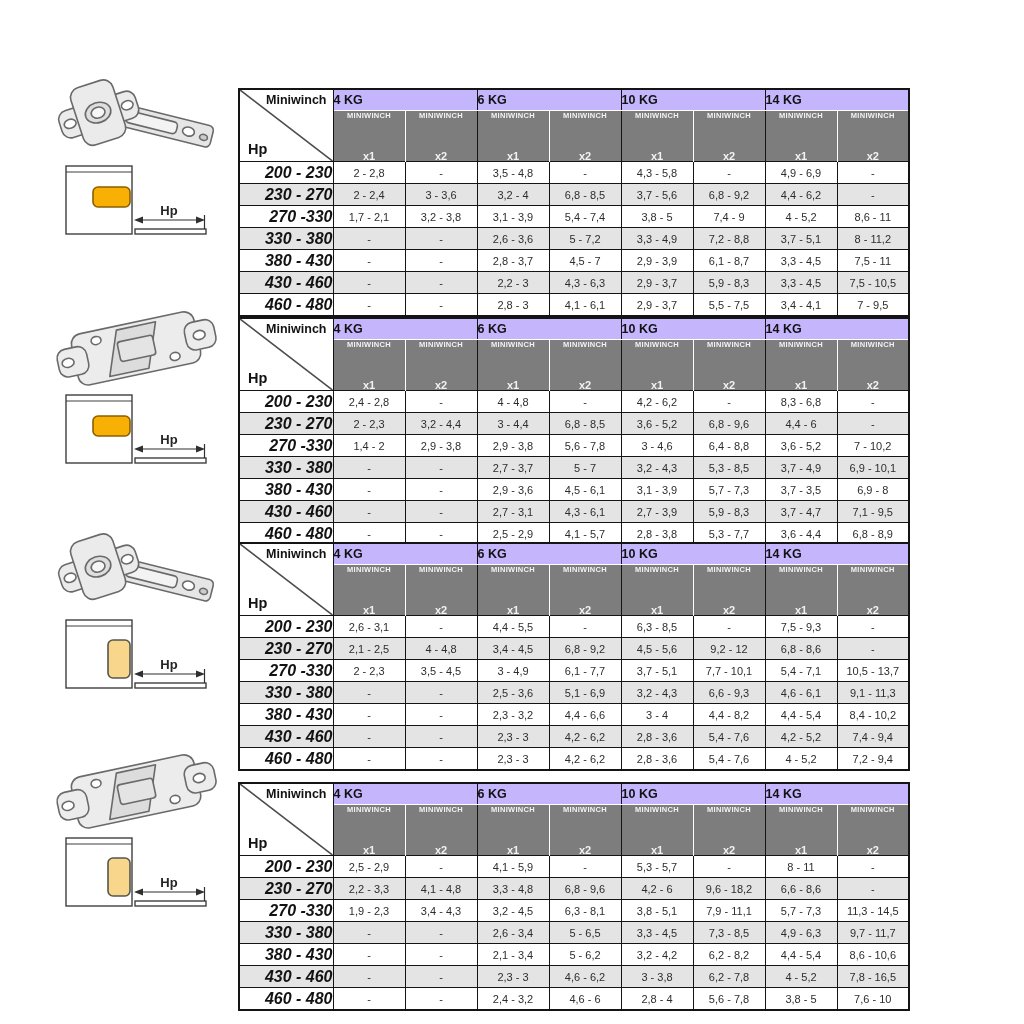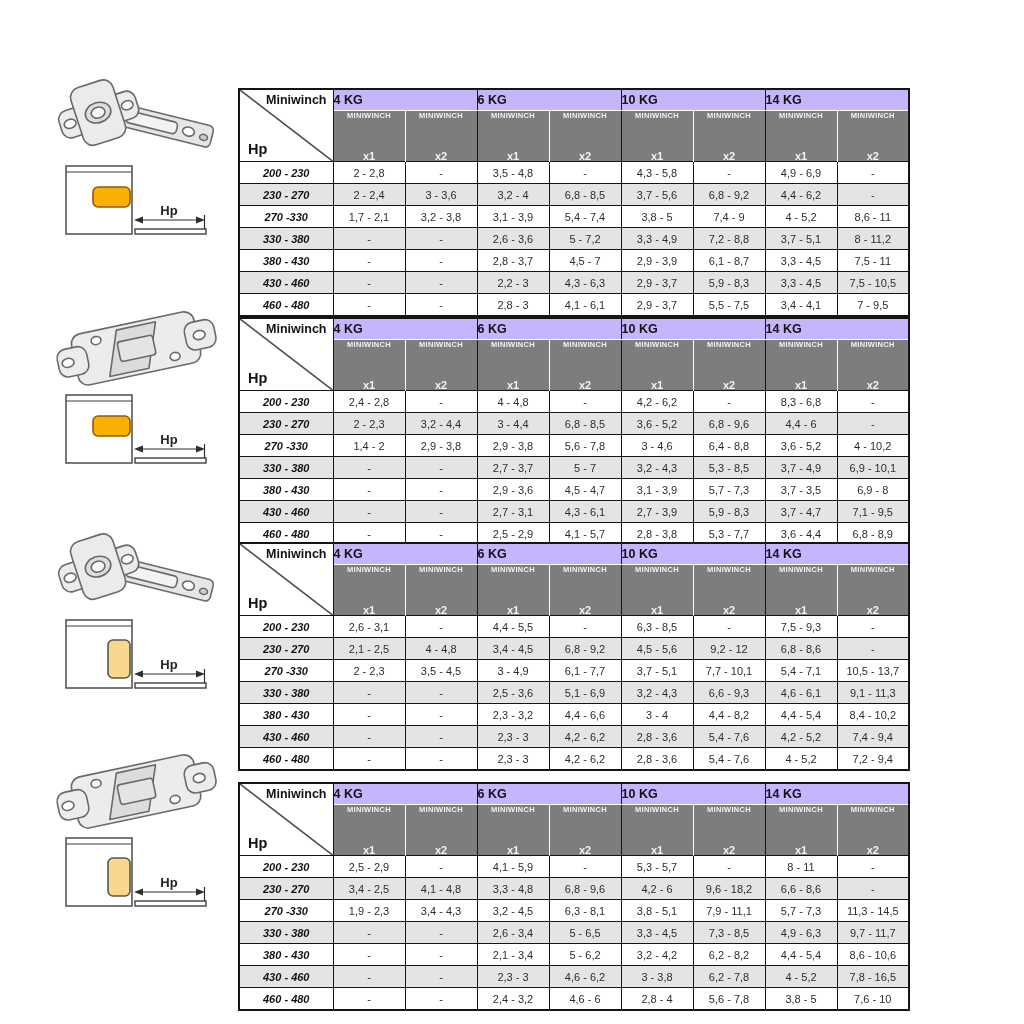--- a/index.html
+++ b/index.html
@@ -21,22 +21,22 @@
   .c-bot{position:absolute;bottom:4px;left:8px;font-weight:bold;font-size:14.5px;color:#121212;}
 
   tr.kg-row th.kg{height:20px;background:#c4b5fd;font-weight:bold;font-size:12.5px;color:#121212;
     border:1px solid #141414;border-bottom:1px solid #ffffff;text-align:left;margin-left:36px;}
   tr.sub-row th{height:28px;background:#7d7d7d;color:#f2f2f2;font-weight:bold;text-align:center;
     border:none;border-top:1px solid #ffffff;border-left:1px solid #ffffff;}
   tr.sub-row th:nth-child(odd){border-left:1px solid #141414;}
   .s1{display:block;font-size:7.5px;letter-spacing:.3px;line-height:10px;}
   .s2{display:block;font-size:11px;line-height:9px;margin-top:31px;}
 
-  tbody th.rowhp{height:21px;font-size:11px;font-weight:bold;font-style:italic;color:#121212;
-    text-align:center;border:1px solid #141414;}
+  tbody th.rowhp{height:21px;font-size:16px;font-weight:bold;font-style:italic;color:#121212;
+    text-align:right;border:1px solid #141414;}
   tbody td{height:21px;font-size:11px;color:#2d2d2d;text-align:center;border:1px solid #141414;}
   tbody tr.r-even > *{background:#ffffff;}
   tbody tr.r-odd > *{background:#e4e4e4;}
 
   .hp-t{font-family:"Liberation Sans",sans-serif;font-size:13px;font-weight:bold;fill:#262626;}
   .cab-line{stroke:#3f3f3f;stroke-width:1.4;fill:#ffffff;}
   .cab-thin{stroke:#3f3f3f;stroke-width:1;fill:none;}
   .arrow-l{stroke:#2f2f2f;stroke-width:1.2;}
   .hinge-stroke{stroke:#6a6a6a;stroke-width:1.6;stroke-linejoin:round;}
 </style>
@@ -336,39 +336,39 @@
             </tr>
             <tr class="r-even">
               <th class="rowhp">270 -330</th>
               <td>1,4 - 2</td>
               <td>2,9 - 3,8</td>
               <td>2,9 - 3,8</td>
               <td>5,6 - 7,8</td>
               <td>3 - 4,6</td>
               <td>6,4 - 8,8</td>
               <td>3,6 - 5,2</td>
-              <td>4 - 10,2</td>
+              <td>7 - 10,2</td>
             </tr>
             <tr class="r-odd">
               <th class="rowhp">330 - 380</th>
               <td>-</td>
               <td>-</td>
               <td>2,7 - 3,7</td>
               <td>5 - 7</td>
               <td>3,2 - 4,3</td>
               <td>5,3 - 8,5</td>
               <td>3,7 - 4,9</td>
               <td>6,9 - 10,1</td>
             </tr>
             <tr class="r-even">
               <th class="rowhp">380 - 430</th>
               <td>-</td>
               <td>-</td>
               <td>2,9 - 3,6</td>
-              <td>4,5 - 4,7</td>
+              <td>4,5 - 6,1</td>
               <td>3,1 - 3,9</td>
               <td>5,7 - 7,3</td>
               <td>3,7 - 3,5</td>
               <td>6,9 - 8</td>
             </tr>
             <tr class="r-odd">
               <th class="rowhp">430 - 460</th>
               <td>-</td>
               <td>-</td>
               <td>2,7 - 3,1</td>
@@ -622,21 +622,21 @@
               <td>-</td>
               <td>4,1 - 5,9</td>
               <td>-</td>
               <td>5,3 - 5,7</td>
               <td>-</td>
               <td>8 - 11</td>
               <td>-</td>
             </tr>
             <tr class="r-odd">
               <th class="rowhp">230 - 270</th>
-              <td>3,4 - 2,5</td>
+              <td>2,2 - 3,3</td>
               <td>4,1 - 4,8</td>
               <td>3,3 - 4,8</td>
               <td>6,8 - 9,6</td>
               <td>4,2 - 6</td>
               <td>9,6 - 18,2</td>
               <td>6,6 - 8,6</td>
               <td>-</td>
             </tr>
             <tr class="r-even">
               <th class="rowhp">270 -330</th>

